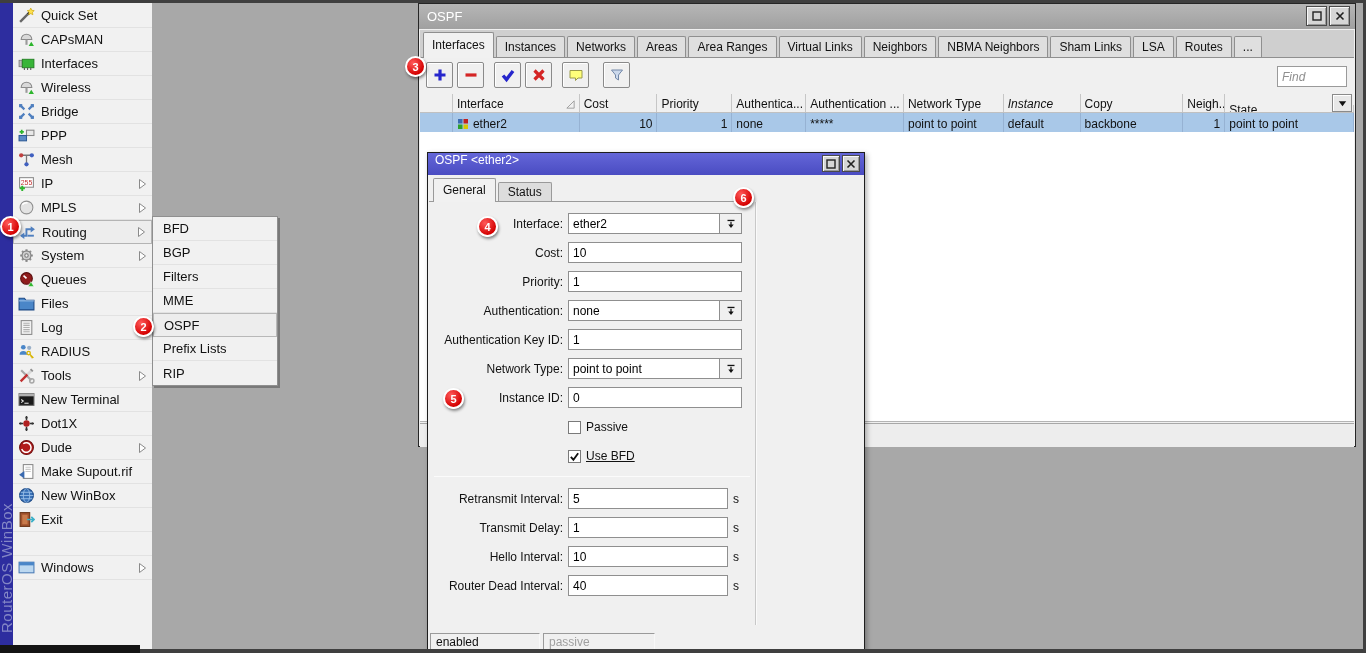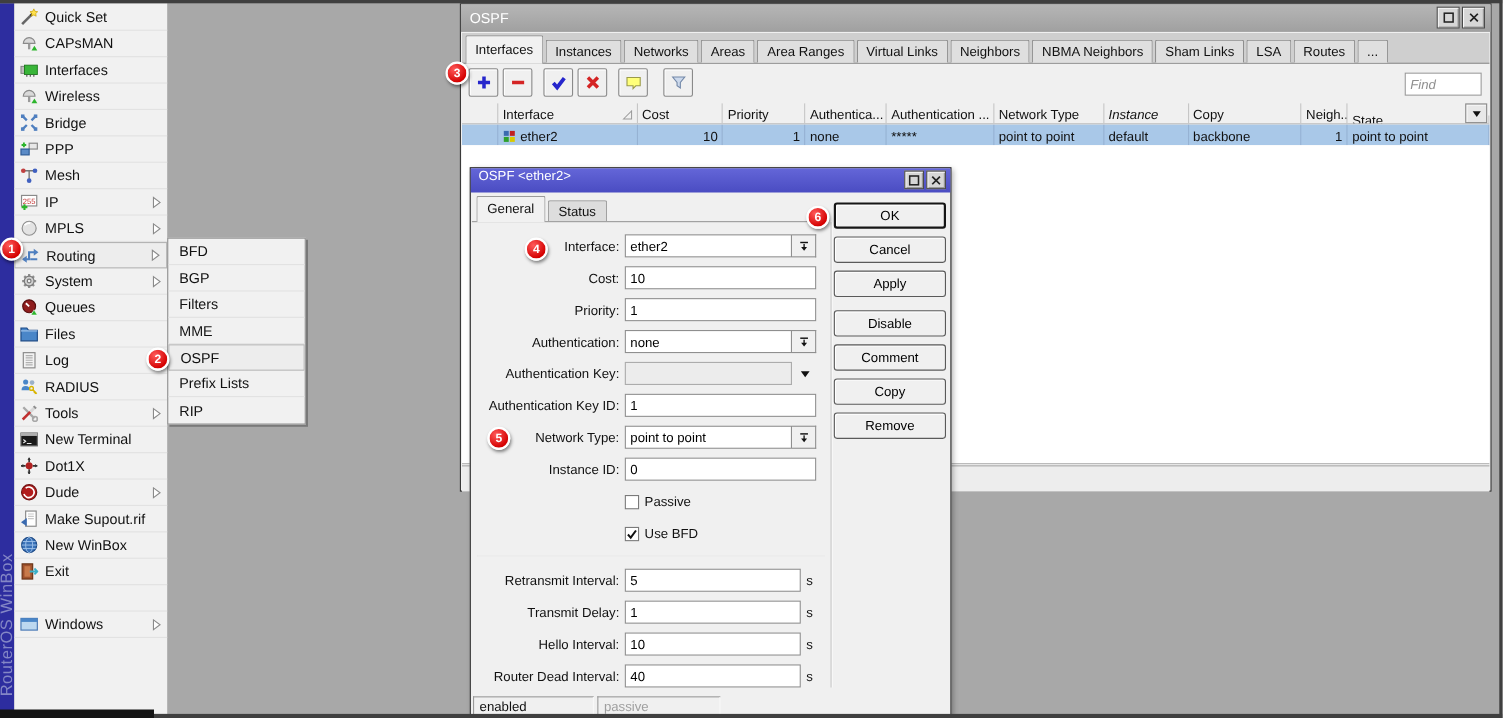--- a/index.html
+++ b/index.html
@@ -100,21 +100,21 @@
   .finput.wcombo{width:152px;}
   .finput.wtimer{width:160px;}
   .finput:disabled{background:#ececec;border-color:#acacac;}
   .combobtn{width:22px;height:21px;border:1px solid #8f8f8f;border-left:none;background:#f0f0f0;
             display:flex;align-items:center;justify-content:center;padding:0;cursor:pointer;}
   .combobtn svg{width:12px;height:12px;}
   .plainarrow{width:24px;display:flex;align-items:center;justify-content:center;cursor:pointer;}
   .plainarrow svg{width:12px;height:12px;}
   .suffix{margin-left:5px;font-size:12px;}
   .cbrow{display:flex;align-items:center;margin:11px 0 0 134px;height:16px;gap:5px;cursor:pointer;}
-  .cbrow.second{margin-top:13px;}
+  .cbrow.second{margin-top:13px;text-decoration:underline;}
   .cbox{width:13px;height:13px;background:#fff;border:1px solid #7a7a7a;display:flex;align-items:center;justify-content:center;flex:none;}
   .cbox svg{width:11px;height:11px;}
   .cblabel{font-size:12px;}
   .hsep{height:1px;background:#c8c8c8;border-bottom:1px solid #fbfbfb;margin:12px 0 11px 0;}
   .vsep{position:absolute;left:327px;top:49px;height:423px;width:2px;border-left:1px solid #c8c8c8;border-right:1px solid #fafafa;}
   .btncol{position:absolute;left:330px;top:31px;width:102px;}
   .dbutton{display:block;width:102px;height:24px;background:#f0f0f0;border:1px solid #5a5a5a;border-radius:3px;
            font-size:12px;margin-bottom:7px;font-family:inherit;cursor:pointer;box-shadow:inset 1px 1px 0 #fff;}
   .dbutton.default{border:2px solid #161616;}
   .dbutton.gap{margin-top:12px;}
@@ -634,29 +634,20 @@
           <input class="finput wcombo" value="none" style="">
           <button class="combobtn">
             <svg viewBox="0 0 12 12">
               <rect x="2.5" y="1.8" width="7" height="1.3" fill="#111"></rect>
               <rect x="5.4" y="3.8" width="1.2" height="3.6" fill="#111"></rect>
               <path d="M3.3 6.6h5.4L6 10z" fill="#111"></path>
             </svg>
           </button>
         </div>
         <div class="frow">
-          <span class="flabel">Authentication Key:</span>
-          <input class="finput wcombo" value="" disabled="" style="">
-          <span class="plainarrow">
-            <svg viewBox="0 0 12 12">
-              <path d="M2 3.5h8L6 9z" fill="#111"></path>
-            </svg>
-          </span>
-        </div>
-        <div class="frow">
           <span class="flabel">Authentication Key ID:</span>
           <input class="finput wfull" value="1" style="">
         </div>
         <div class="frow">
           <span class="flabel">Network Type:</span>
           <input class="finput wcombo" value="point to point" style="">
           <button class="combobtn">
             <svg viewBox="0 0 12 12">
               <rect x="2.5" y="1.8" width="7" height="1.3" fill="#111"></rect>
               <rect x="5.4" y="3.8" width="1.2" height="3.6" fill="#111"></rect>
@@ -696,29 +687,20 @@
           <input class="finput wtimer" value="10" style="">
           <span class="suffix">s</span>
         </div>
         <div class="frow">
           <span class="flabel">Router Dead Interval:</span>
           <input class="finput wtimer" value="40" style="">
           <span class="suffix">s</span>
         </div>
       </div>
     <div class="vsep"></div>
-    <div class="btncol" id="dialog-buttons">
-        <button class="dbutton default">OK</button>
-        <button class="dbutton">Cancel</button>
-        <button class="dbutton">Apply</button>
-        <button class="dbutton gap">Disable</button>
-        <button class="dbutton">Comment</button>
-        <button class="dbutton">Copy</button>
-        <button class="dbutton">Remove</button>
-      </div>
     <div class="dstatus" id="dialog-status">
         <div class="scell" style="width: 110px;">enabled</div>
         <div class="scell muted" style="width: 112px;">passive</div>
       </div>
   </section>
 
   <div id="annotations">
       <div class="ann" style="left: 0px; top: 216px;">1</div>
       <div class="ann" style="left: 133px; top: 316px;">2</div>
       <div class="ann" style="left: 405px; top: 56px;">3</div>

